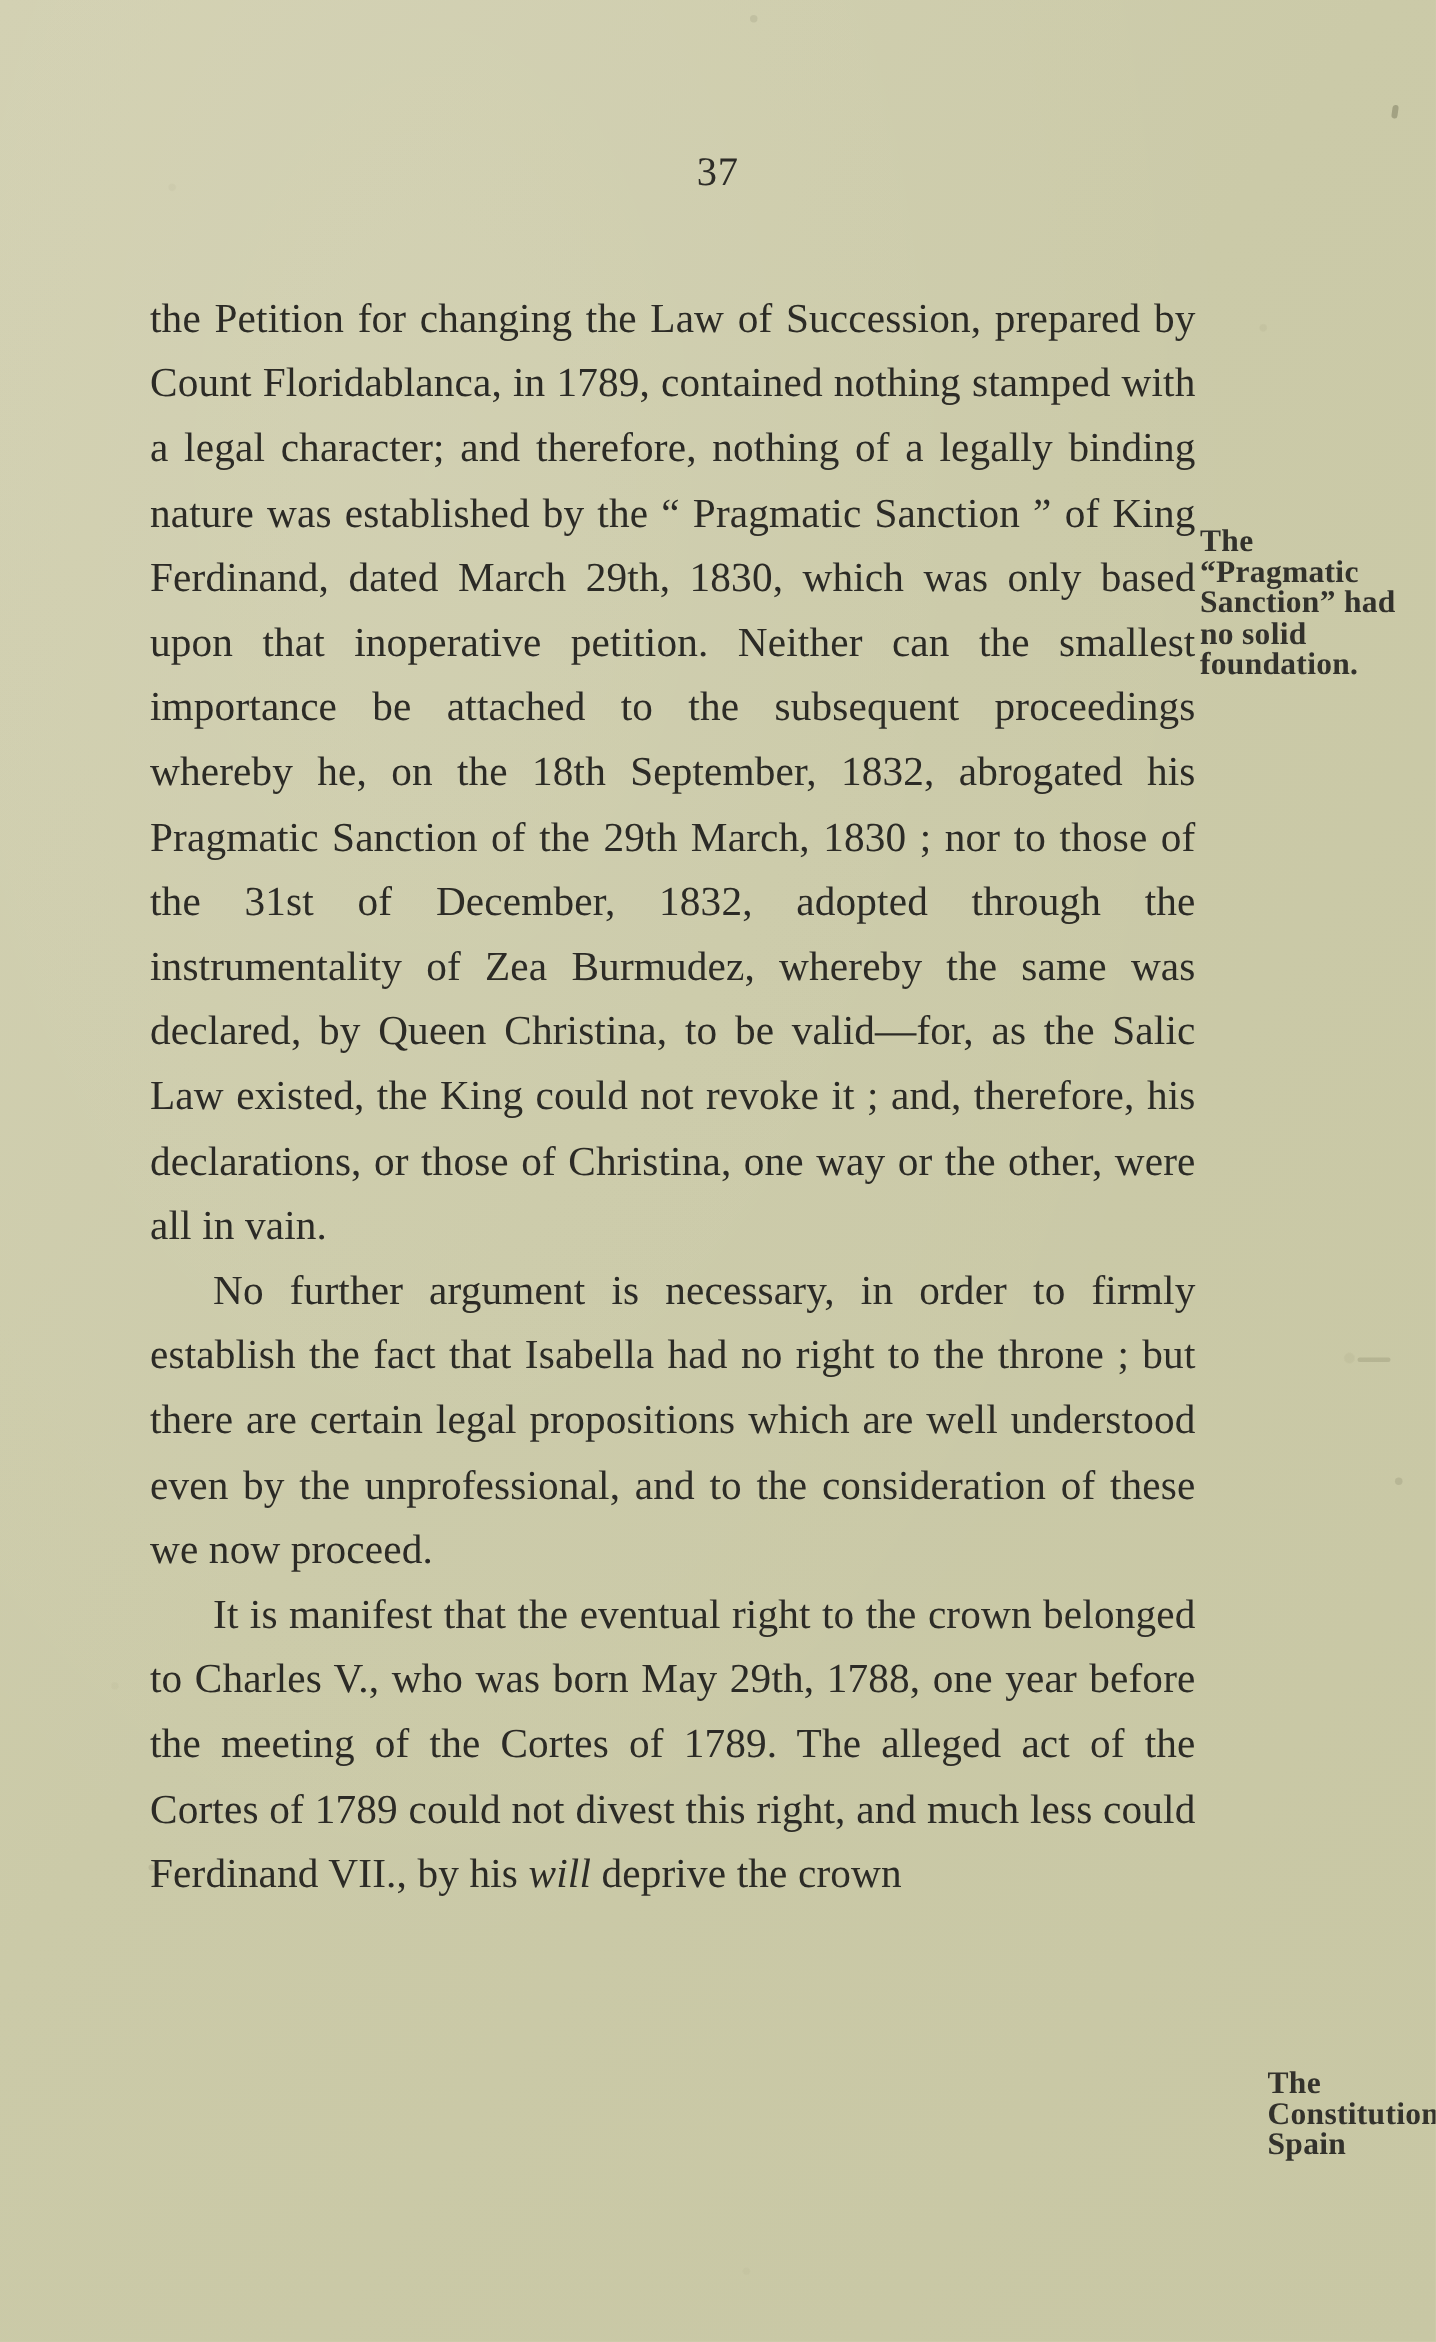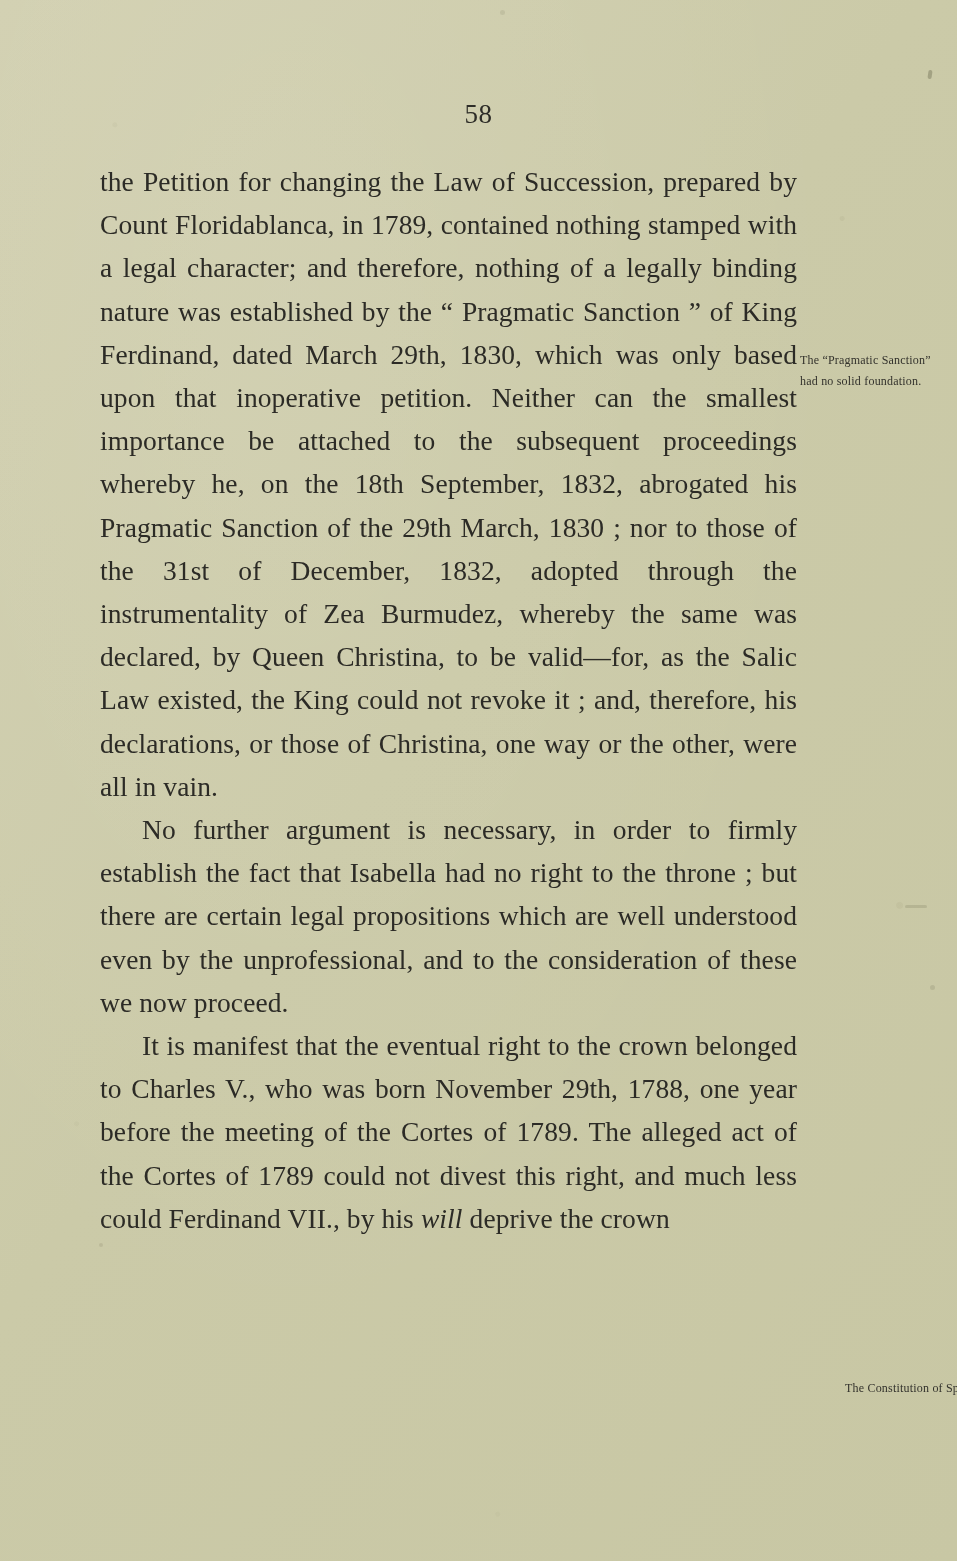--- a/index.html
+++ b/index.html
@@ -42,21 +42,21 @@
     top: 99px;
     left: 0;
     width: 957px;
     text-align: center;
     font-size: 27px;
     letter-spacing: 0.5px;
     color: #2e2d28;
   }
   .body-col {
     position: absolute;
-    top: 160px;
+    top: 190px;
     left: 100px;
     width: 697px;
   }
   p.para {
     margin: 0;
     font-size: 27.5px;
     line-height: 43.2px;
     text-align: justify;
     text-align-last: left;
     color: #2c2b26;
@@ -65,24 +65,24 @@
   p.para.indent {
     text-indent: 42px;
   }
   p.para + p.para {
     margin-top: 0;
   }
   em {
   }
   .marginal {
     position: absolute;
-    font-size: 12px;
+    font-size: 21px;
     line-height: 20.5px;
     font-family: "Liberation Serif", serif;
-    font-weight: normal;
+    font-weight: bold;
     color: #33322c;
     letter-spacing: 0.2px;
   }
   .marg-1 {
     top: 350px;
     left: 800px;
     width: 140px;
   }
   .marg-2 {
     top: 1378px;
@@ -106,23 +106,23 @@
 
 <div class="page">
   <div class="grain"></div>
 
   <div class="speck sp1"></div>
   <div class="speck sp2"></div>
   <div class="speck sp3"></div>
   <div class="speck sp4"></div>
   <div class="speck sp5"></div>
 
-  <div class="page-number">58</div>
+  <div class="page-number">37</div>
 
   <div class="body-col">
     <p class="para">the Petition for changing the Law of Succession, prepared by Count Floridablanca, in 1789, contained nothing stamped with a legal character; and therefore, nothing of a legally binding nature was established by the “ Pragmatic Sanction ” of King Ferdinand, dated March 29th, 1830, which was only based upon that inoperative petition. Neither can the smallest importance be attached to the subsequent proceedings whereby he, on the 18th September, 1832, abrogated his Pragmatic Sanction of the 29th March, 1830 ; nor to those of the 31st of December, 1832, adopted through the instrumentality of Zea Burmudez, whereby the same was declared, by Queen Christina, to be valid—for, as the Salic Law existed, the King could not revoke it ; and, therefore, his declarations, or those of Christina, one way or the other, were all in vain.</p>
     <p class="para indent">No further argument is necessary, in order to firmly establish the fact that Isabella had no right to the throne ; but there are certain legal propositions which are well understood even by the unprofessional, and to the consideration of these we now proceed.</p>
-    <p class="para indent"><span>It is manifest that the eventual right to the crown belonged to Charles V., who was born November 29th, 1788, one year before the meeting of the Cortes of 1789.  The alleged act of the Cortes of 1789 could not divest this right, and much less could Ferdinand VII., by his </span><em>will</em><span> deprive the crown</span></p>
+    <p class="para indent"><span>It is manifest that the eventual right to the crown belonged to Charles V., who was born May 29th, 1788, one year before the meeting of the Cortes of 1789.  The alleged act of the Cortes of 1789 could not divest this right, and much less could Ferdinand VII., by his </span><em>will</em><span> deprive the crown</span></p>
   </div>
 
   <div class="marginal marg-1">The “Pragmatic Sanction” had no solid foundation.</div>
   <div class="marginal marg-2">The Constitution of Spain</div>
 </div>
 
 </body></html>

